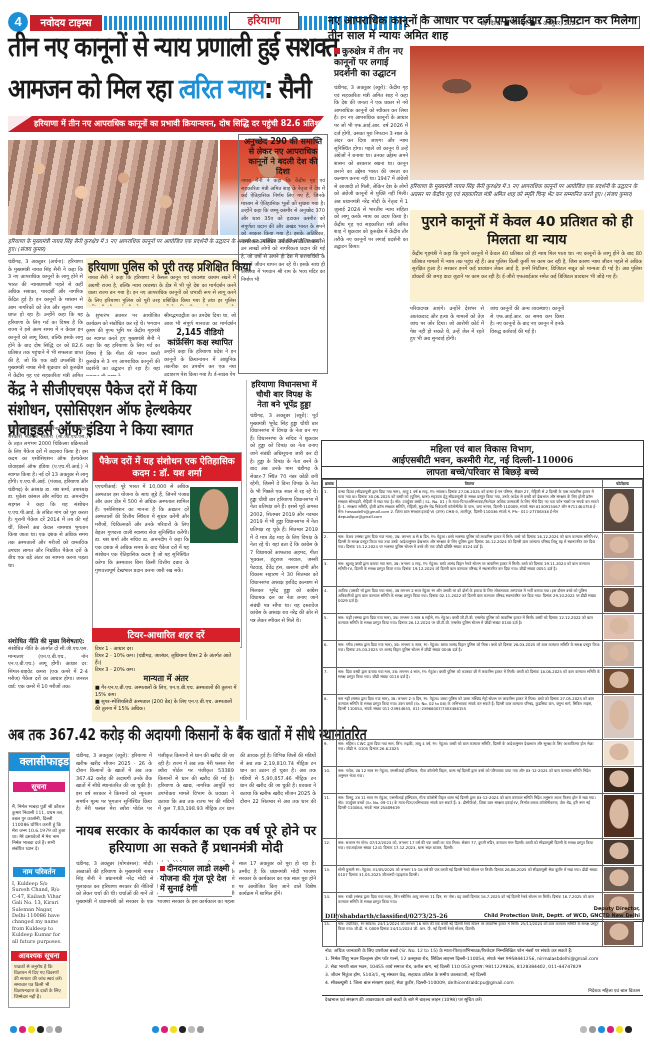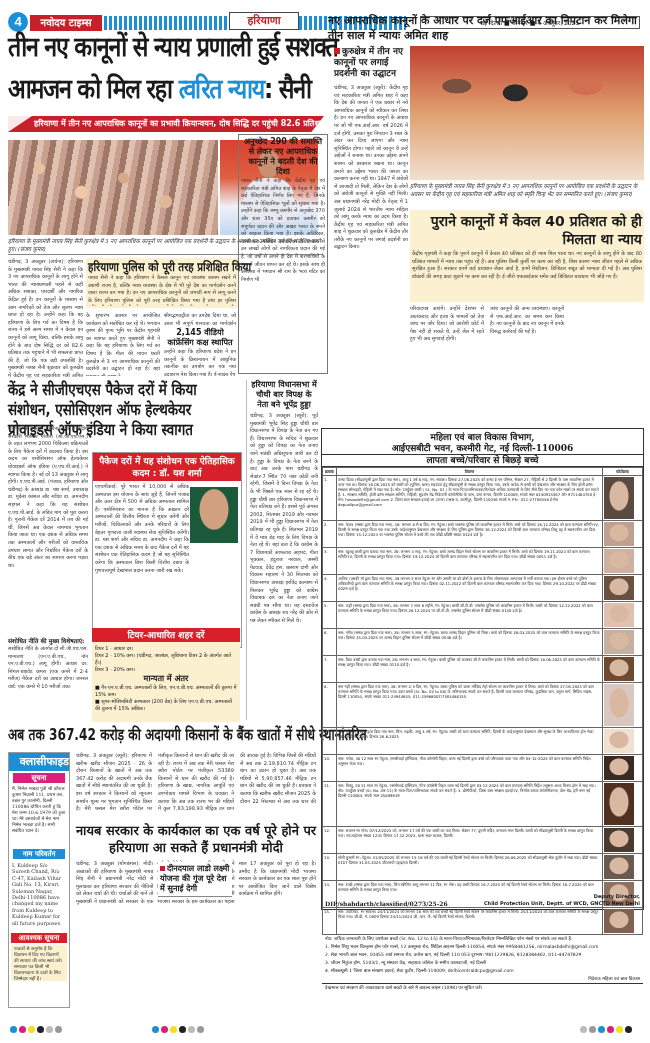--- a/index.html
+++ b/index.html
@@ -35,35 +35,35 @@
 .subh{font:bold 14px "DejaVu Sans",sans-serif;line-height:18px;white-space:nowrap;transform:scaleX(.85);transform-origin:left}
 .mid-col{left:237px;top:126px;width:92px;height:300px;border:1px solid #777;padding:2px}
 .mid-h{font:bold 8px "DejaVu Sans",sans-serif;line-height:10px;text-align:center}
 .amit-photo{left:486px;top:72px;width:158px;height:147px;background:
 radial-gradient(ellipse at 20% 30%,#7a5040 0 14px,transparent 15px),
 radial-gradient(ellipse at 75% 30%,#d07050 0 16px,transparent 17px),
 radial-gradient(ellipse at 45% 35%,#2a2a2a 0 12px,transparent 13px),
 linear-gradient(180deg,#c04030,#e0a070 50%,#f0e0d0)}
 .bullet-h{left:334px;top:72px;width:150px;font:bold 9px "DejaVu Sans",sans-serif;line-height:11px}
 .bullet-h .sq{display:inline-block;width:6px;height:6px;background:#c8202a;margin-right:2px}
-.hl-old{font:bold 14px "DejaVu Sans",sans-serif;line-height:18px;text-align:right}
+.hl-old{font:bold 14px "DejaVu Sans",sans-serif;line-height:18px;text-align:center}
 .hl3{left:8px;top:380px;width:232px;font:bold 16px "DejaVu Sans",sans-serif;line-height:20px;white-space:nowrap;transform:scaleX(.84);transform-origin:left}
 .pkg-box{left:92px;top:445px;width:150px;height:225px;border:1px solid #999}
 .pkg-red{background:#d8202a;color:#fff;font:bold 9px "DejaVu Sans",sans-serif;line-height:12px;text-align:center;padding:2px}
 .doc-photo{right:3px;top:40px;width:48px;height:56px;background:radial-gradient(ellipse at 50% 40%,#d0a080 0 14px,#1a5a3a 15px)}
 .tier-red{left:92px;top:628px;width:148px;height:14px;background:#d8202a;color:#fff;font:bold 9px "DejaVu Sans",sans-serif;text-align:center;line-height:14px}
 .tier-box{left:92px;top:642px;width:148px;height:80px;background:#fbf0d0;font-size:5px;line-height:7px;padding:3px}
 .hl4{left:8px;top:725px;width:310px;font:bold 16px "DejaVu Sans",sans-serif;line-height:20px;white-space:nowrap;transform:scaleX(.76);transform-origin:left}
 .classif{left:8px;top:750px;width:62px;height:258px;border:1px solid #999}
 .cls-head{background:#1d8fd6;color:#fff;font:bold 11px "DejaVu Sans",sans-serif;text-align:right;line-height:18px}
-.cls-pink{background:#d8207a;color:#fff;font:bold 7px "DejaVu Sans",sans-serif;text-align:center;line-height:10px;margin:2px 4px}
+.cls-pink{background:#d8207a;color:#fff;font:bold 7px "DejaVu Sans",sans-serif;text-align:center;line-height:10px;margin:11px 4px}
 .cls-blue{background:#1d8fd6;color:#fff;font:bold 7px "DejaVu Sans",sans-serif;text-align:center;line-height:10px;margin:2px 4px}
 .cls-red{background:#d8202a;color:#fff;font:bold 7px "DejaVu Sans",sans-serif;text-align:center;line-height:10px;margin:2px 2px}
 .cls-text{font-size:4.5px;line-height:6px;padding:1px 3px;color:#333}
-.gov{left:321px;top:428px;width:323px;height:482px;border:1px solid #333}
+.gov{left:321px;top:440px;width:323px;height:482px;border:1px solid #333}
 .gov-h{font:bold 9px "DejaVu Serif",serif;line-height:11px;text-align:center}
 .gov-sub{font:bold 9px "DejaVu Serif",serif;line-height:11px;text-align:center;border-top:1px solid #333;border-bottom:1px solid #333}
 .gov-table{width:100%;border-collapse:collapse;font-size:3.8px;line-height:5px}
 .gov-table td,.gov-table th{border:1px solid #666;vertical-align:top;padding:1px}
 .kid{width:30px;height:34px;background:radial-gradient(ellipse at 50% 45%,#c0a090 0 10px,#403030 11px)}
 .gov-foot{font-size:4.5px;line-height:6px;padding:1px 3px}
 .regdots{display:flex;gap:2px}
 .regdots span{width:7px;height:7px;border-radius:50%}
 </style>
 </head>

